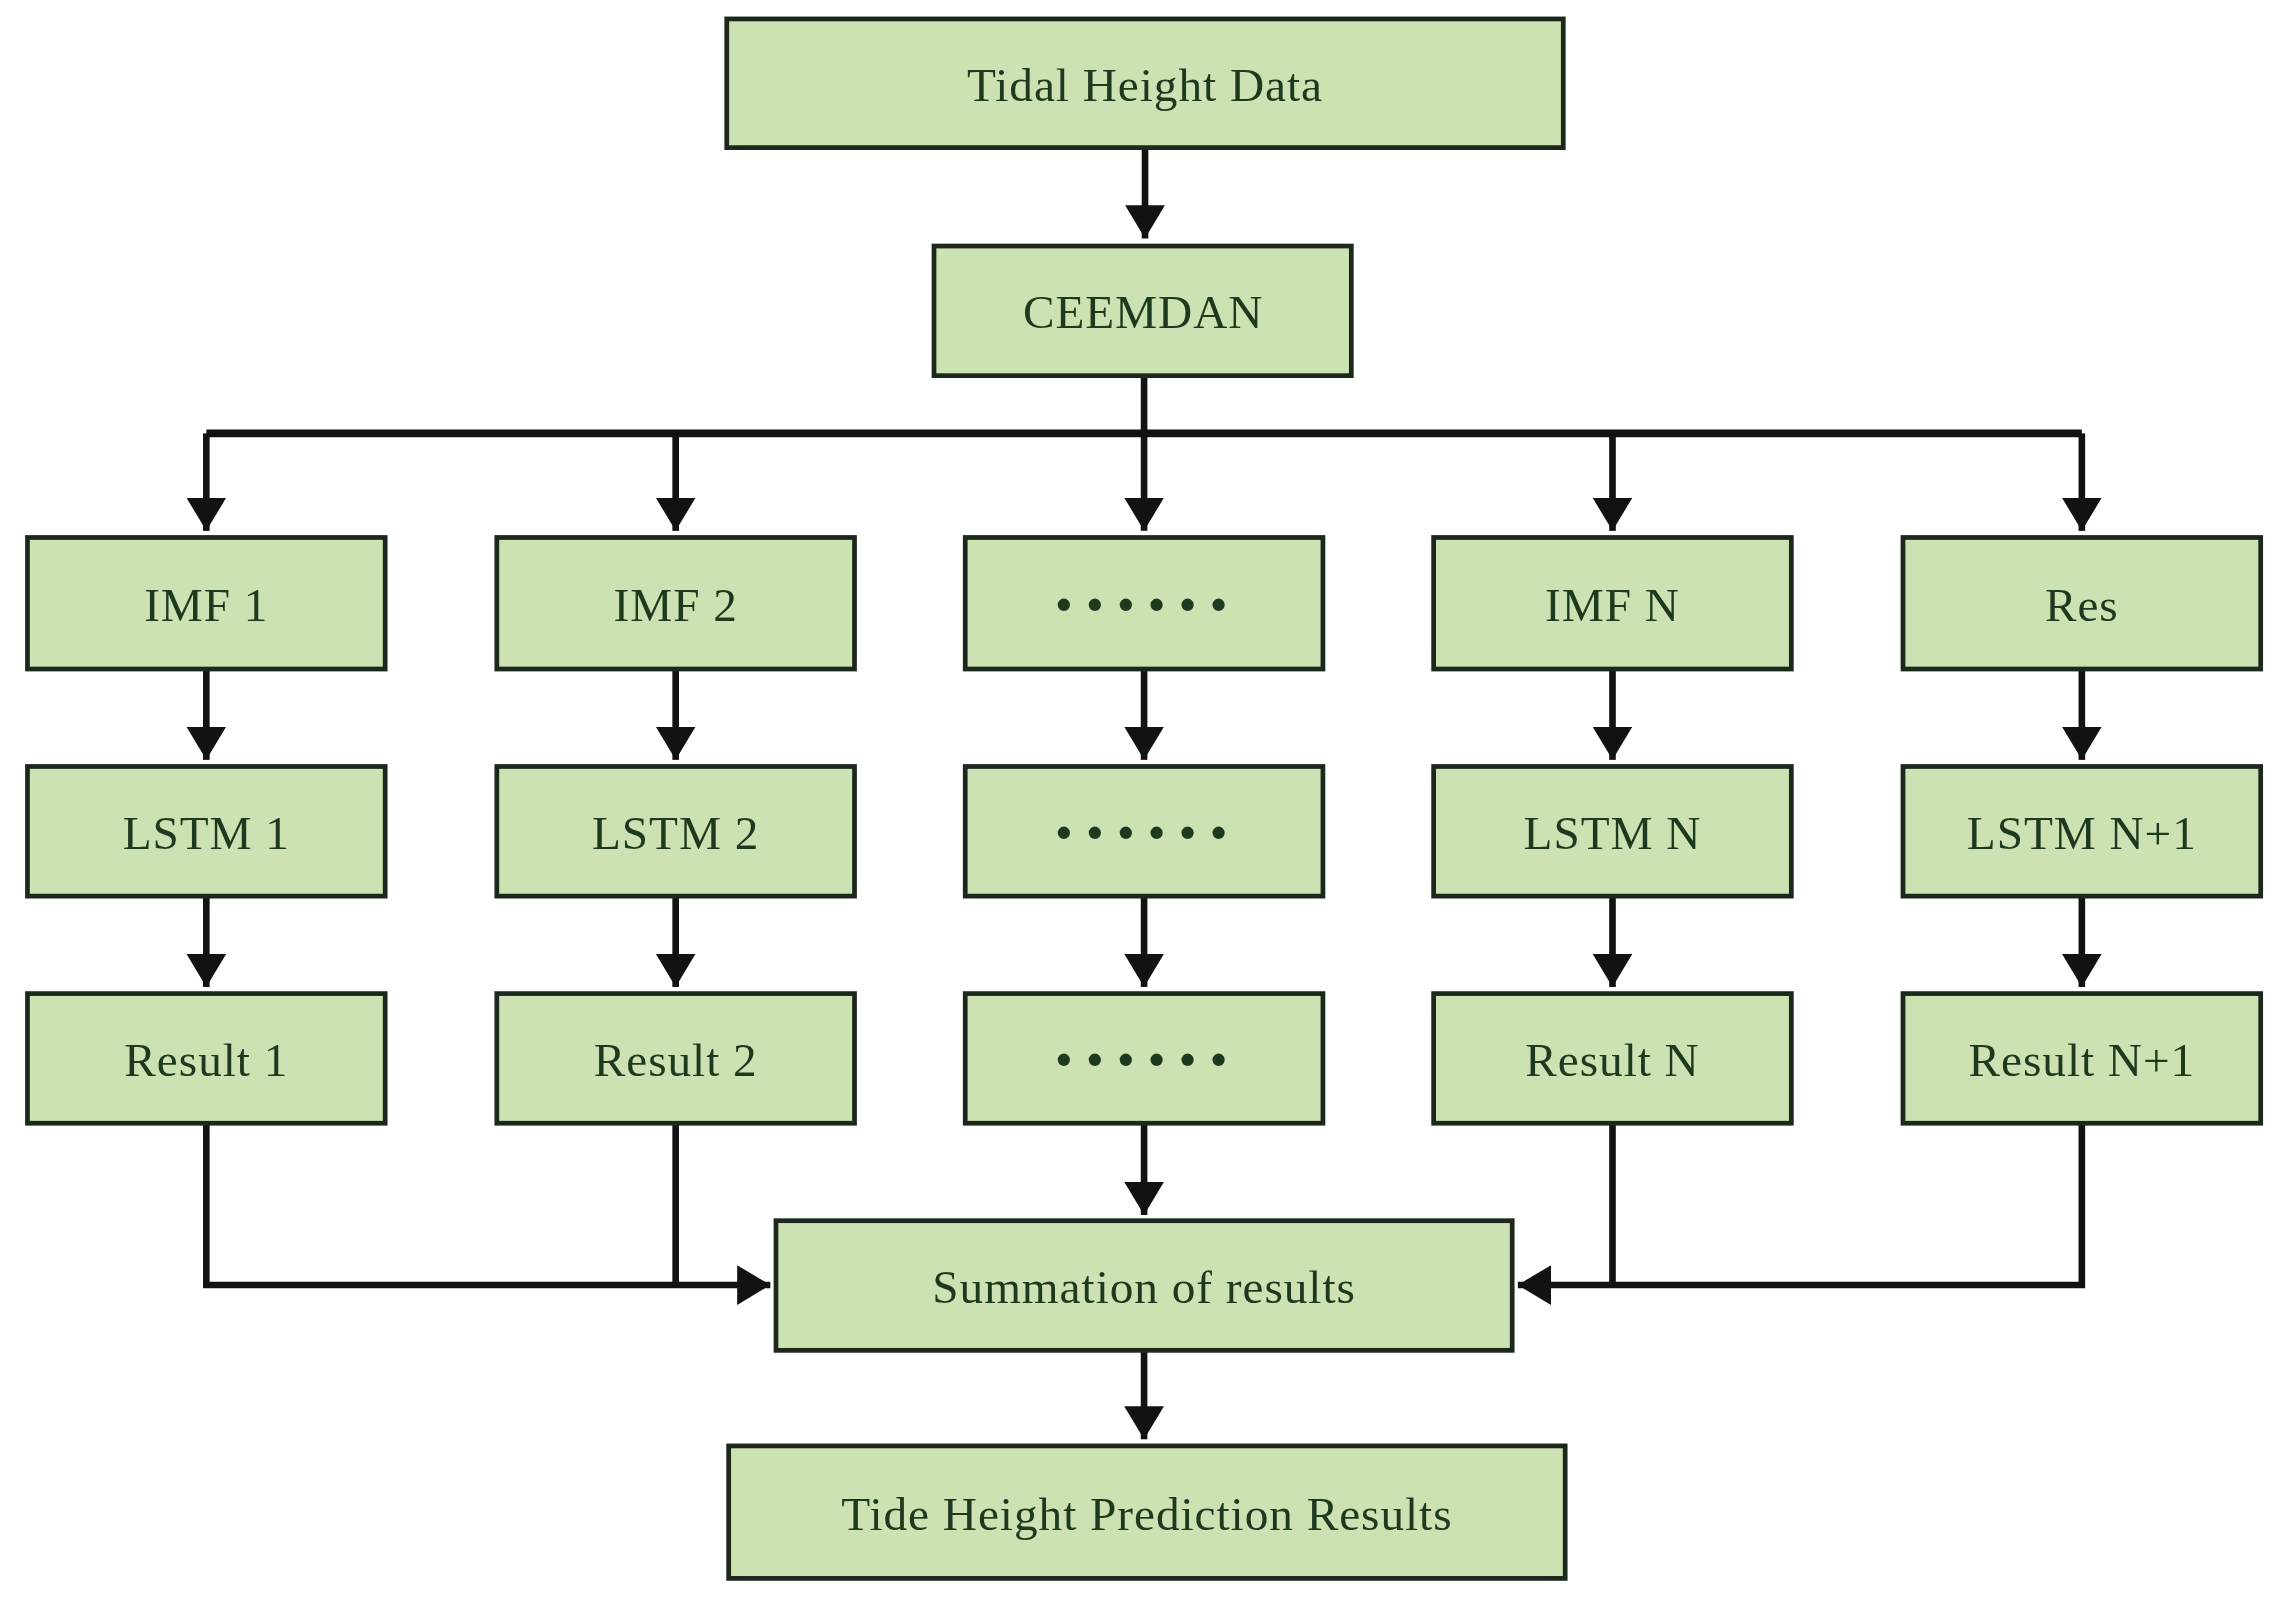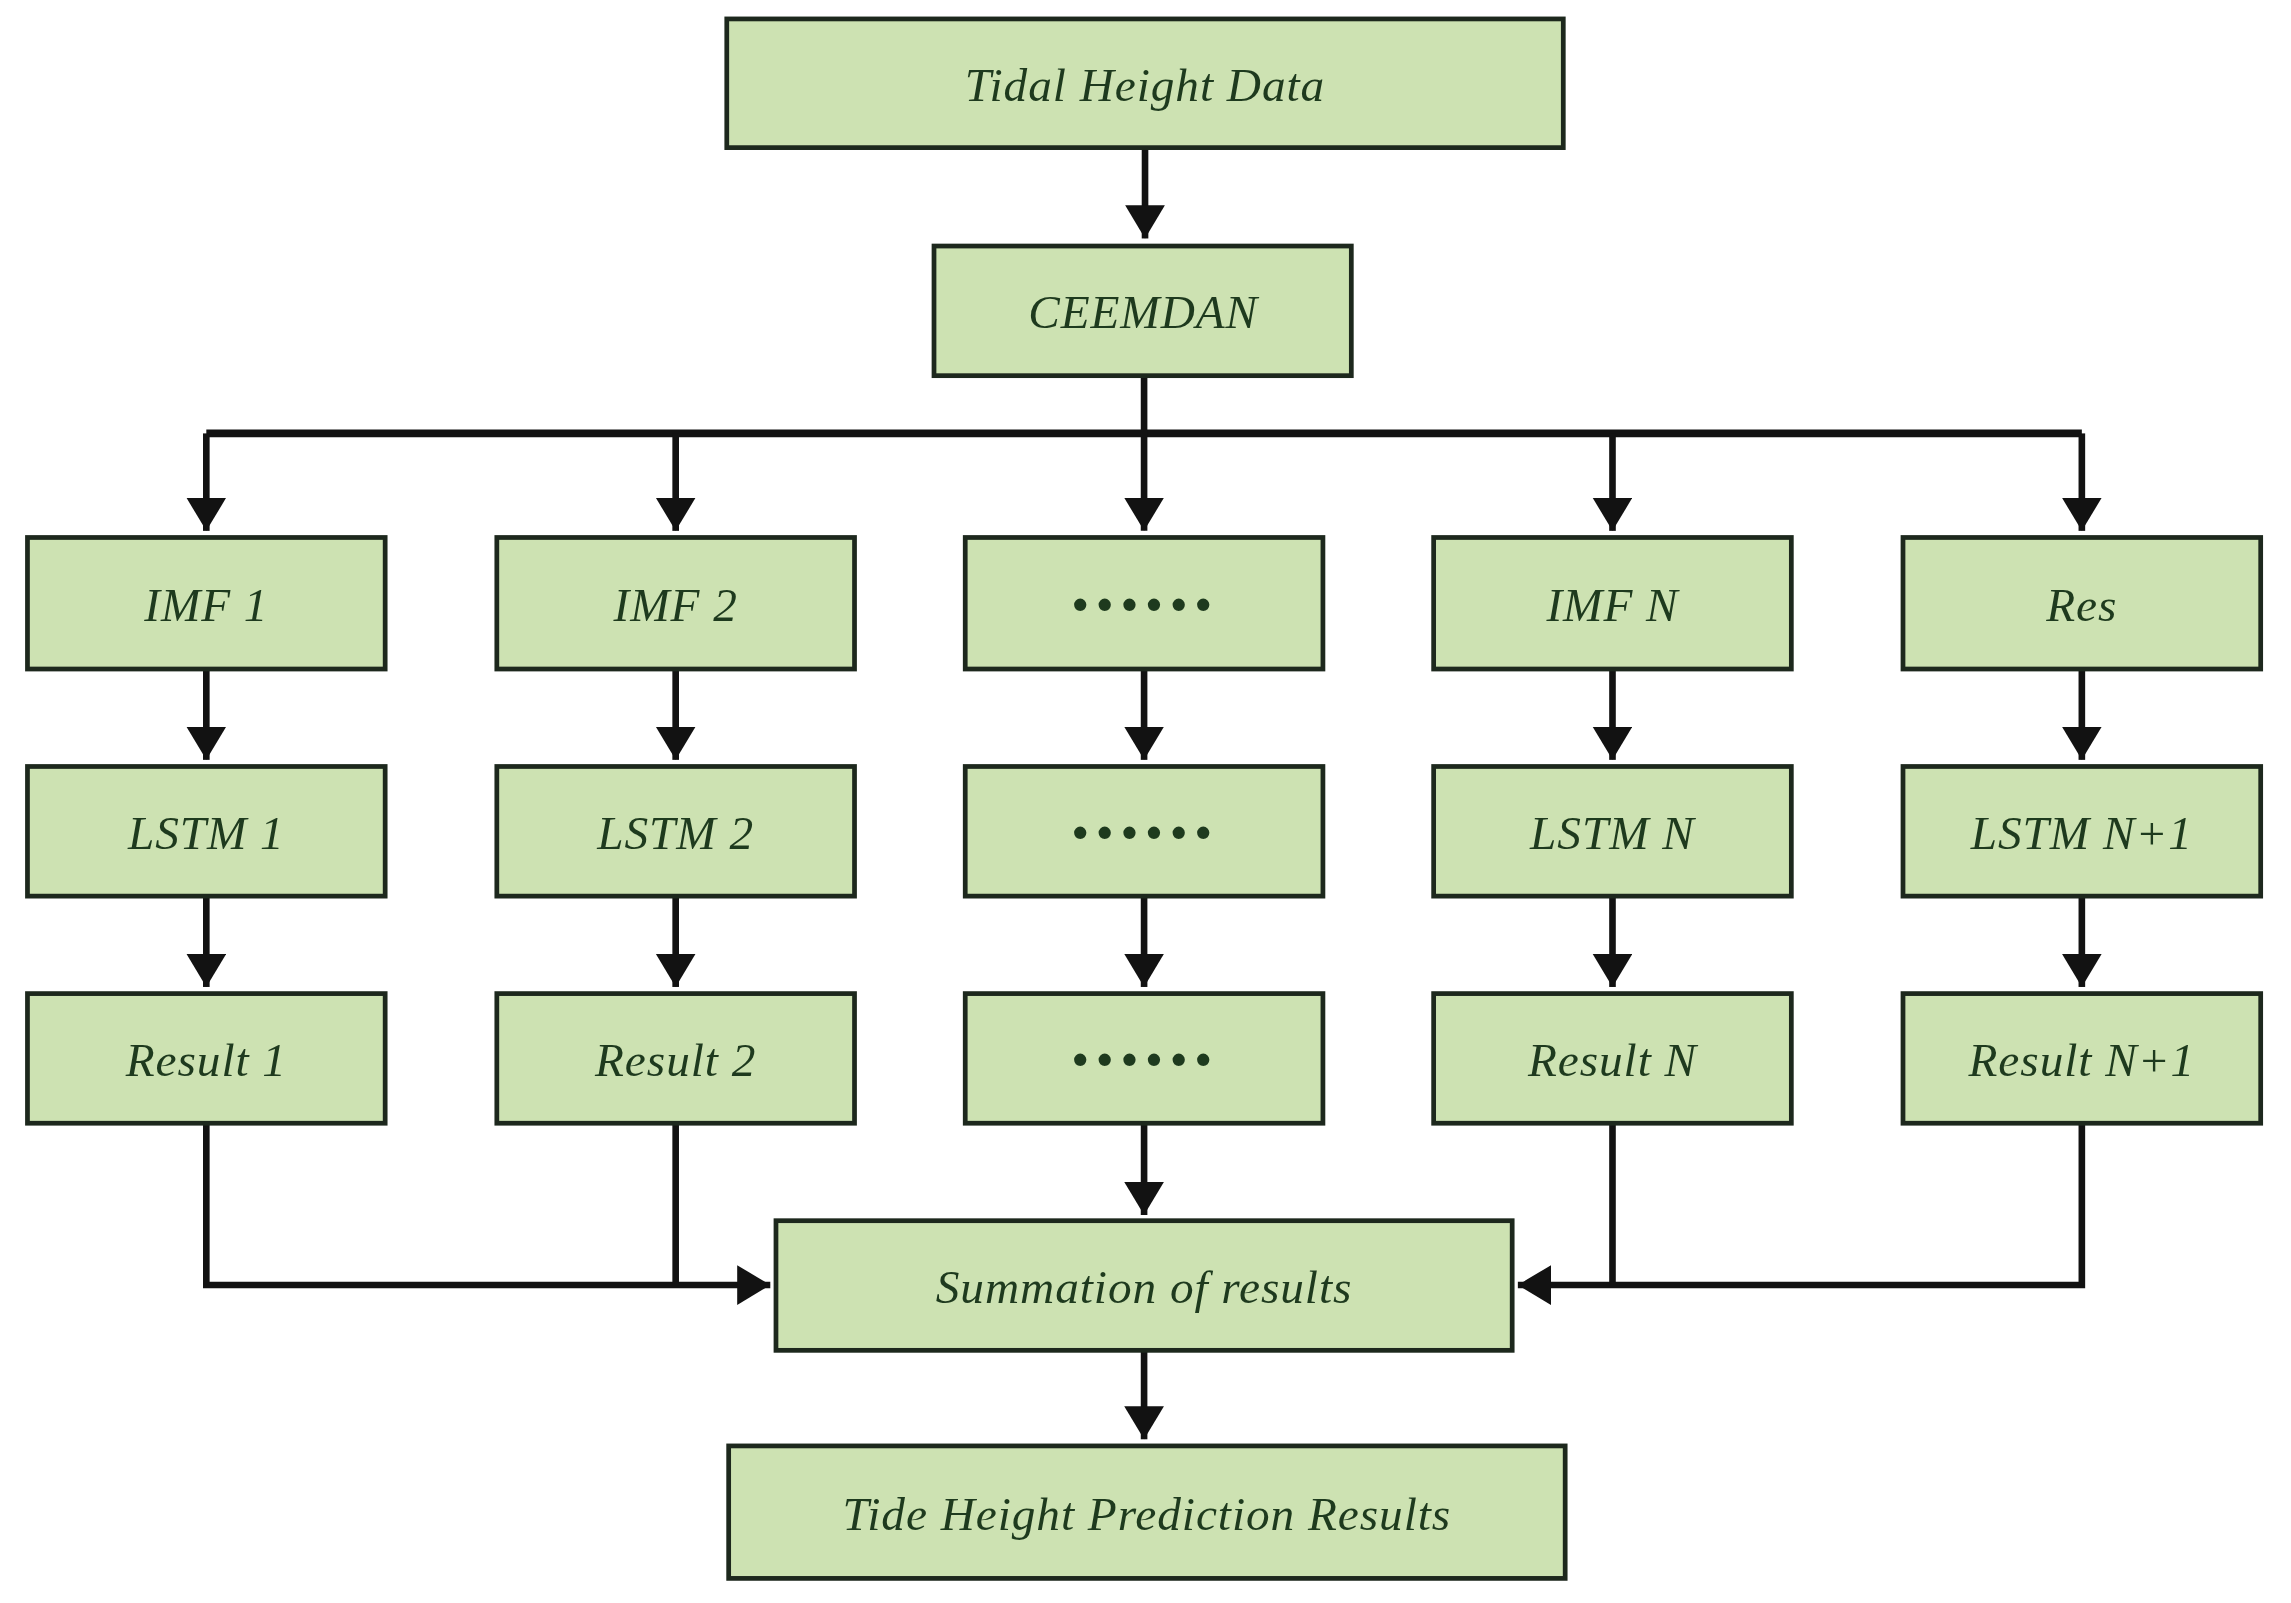--- a/index.html
+++ b/index.html
@@ -5,21 +5,20 @@
   html, body {
     margin: 0;
     padding: 0;
     background: #ffffff;
   }
   .canvas {
     width: 2291px;
     height: 1603px;
     background: #ffffff;
     position: relative;
-    font-style: italic;
   }
   svg { display: block; }
 
   .node-box {
     fill: #cde2b2;
     stroke: #1d281d;
     stroke-width: 5;
   }
   .node-label {
     font-family: "Liberation Serif", "DejaVu Serif", serif;

